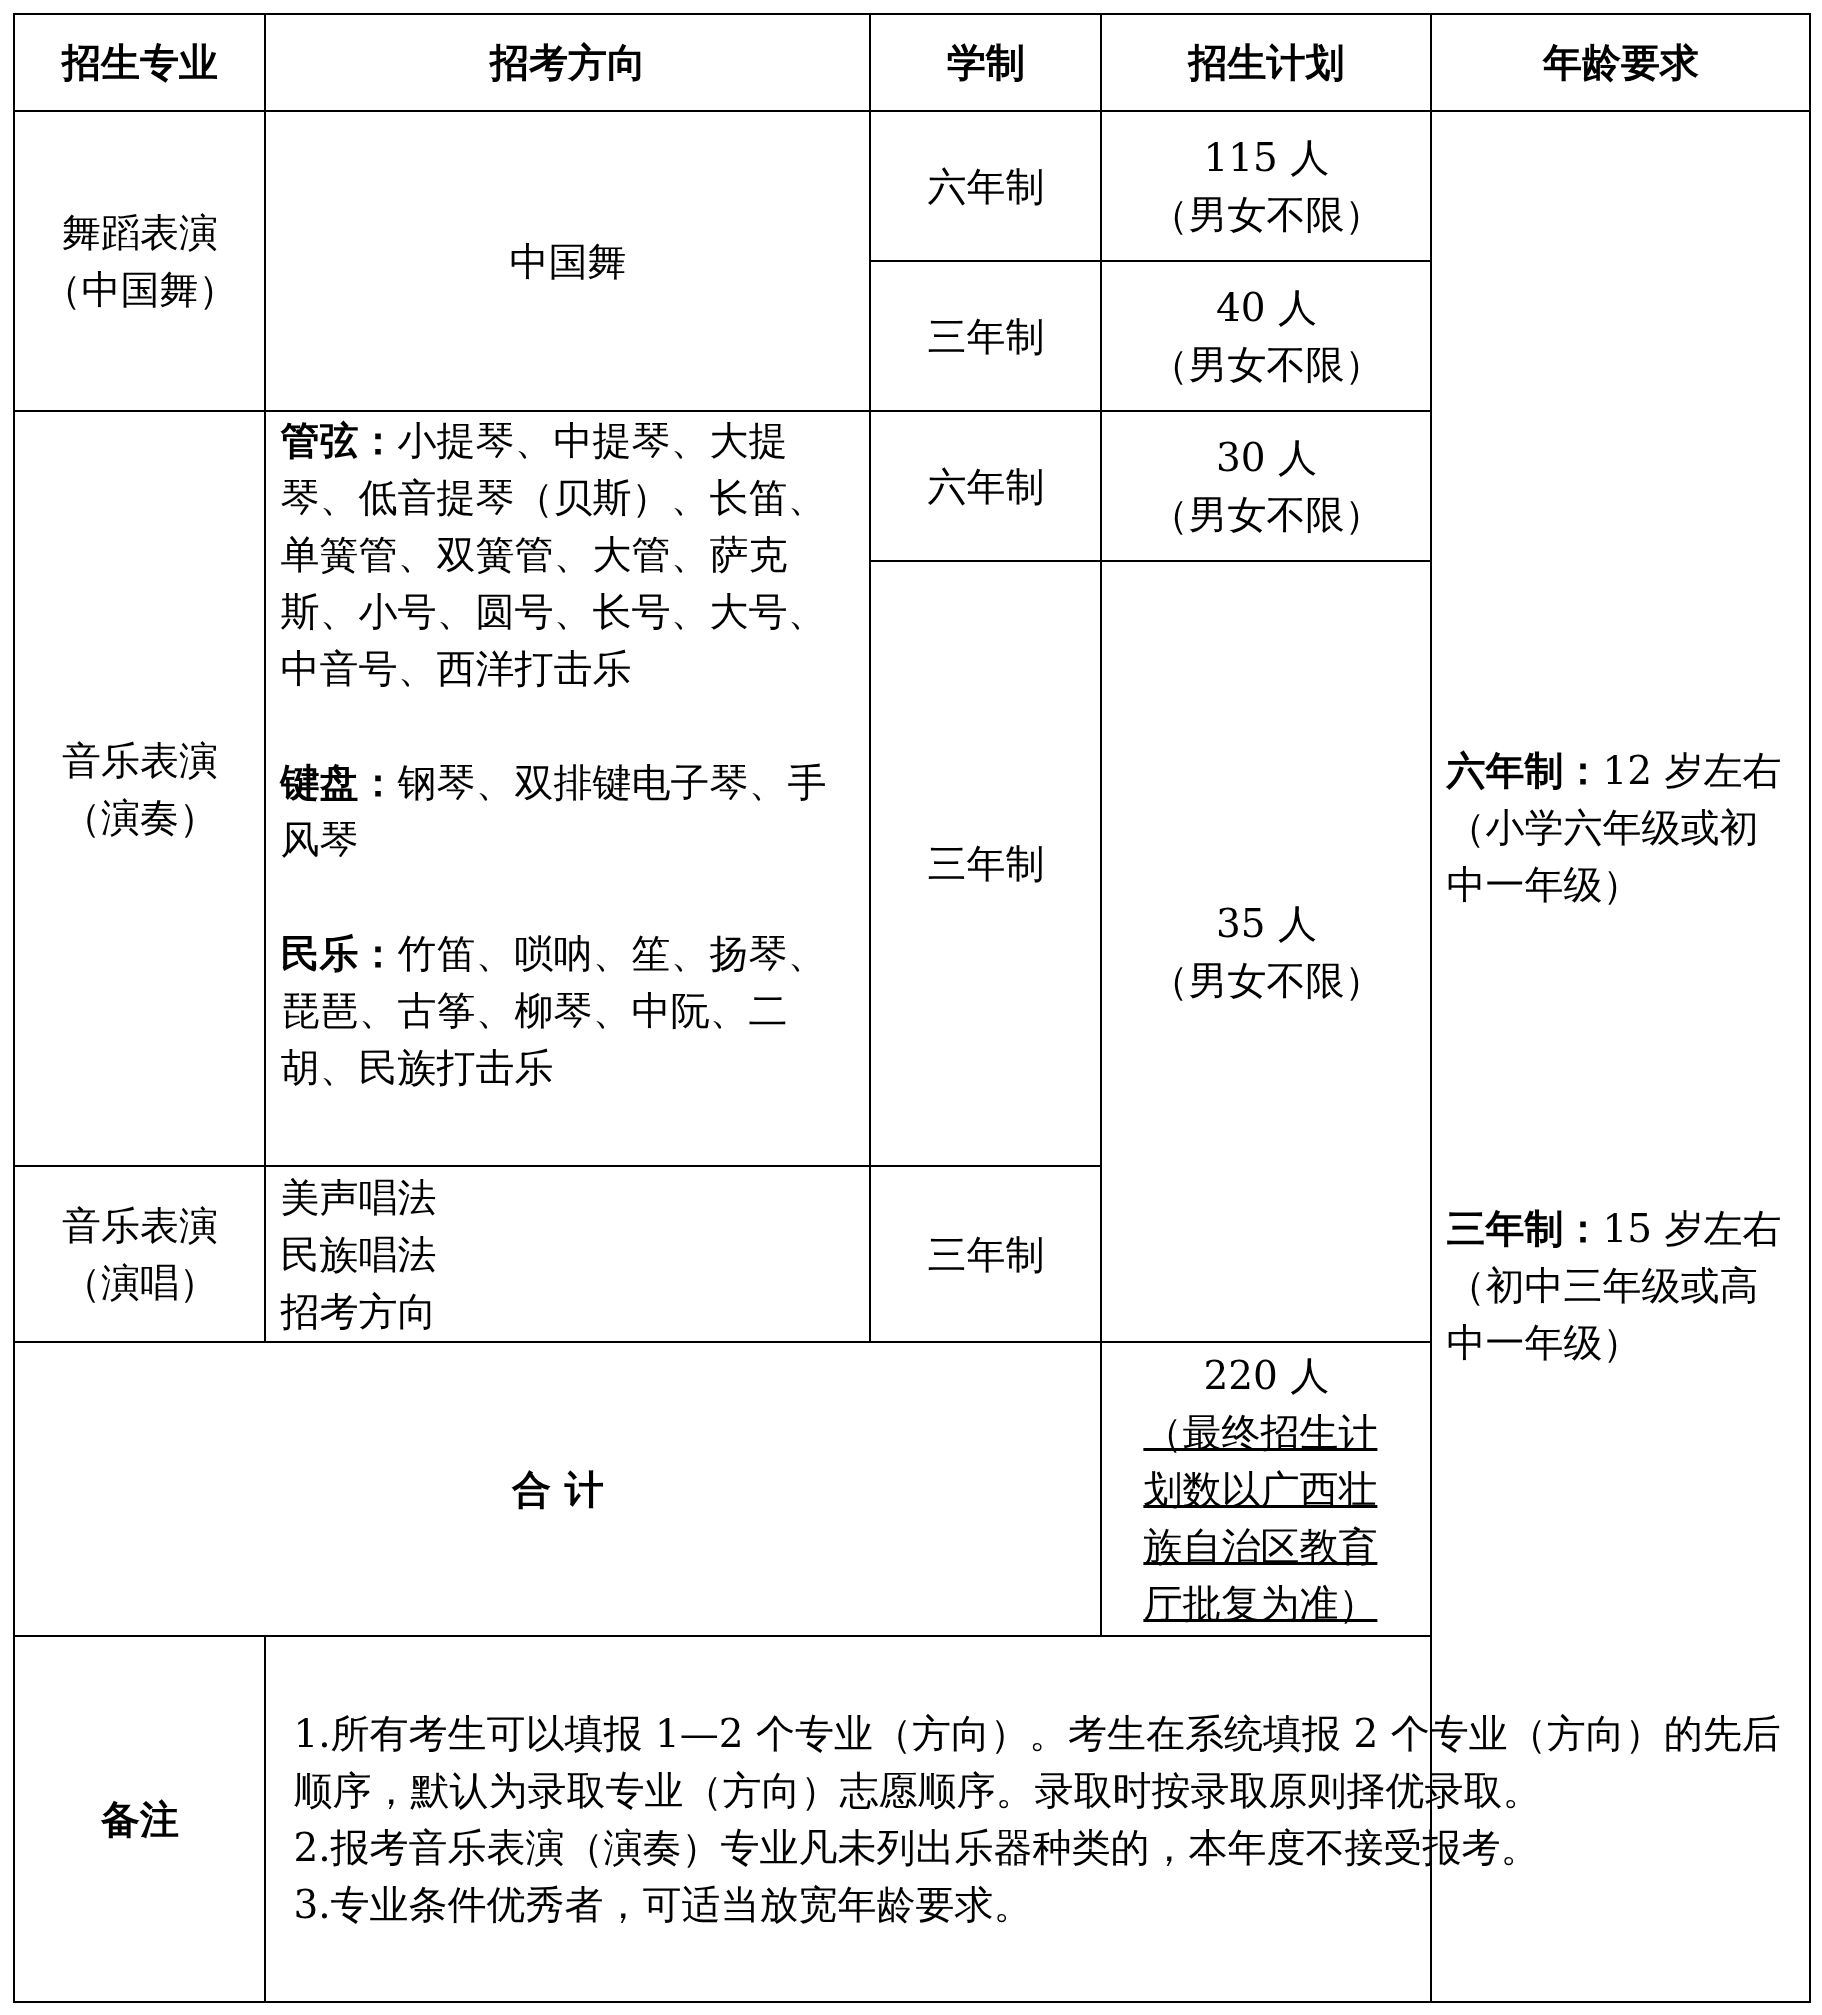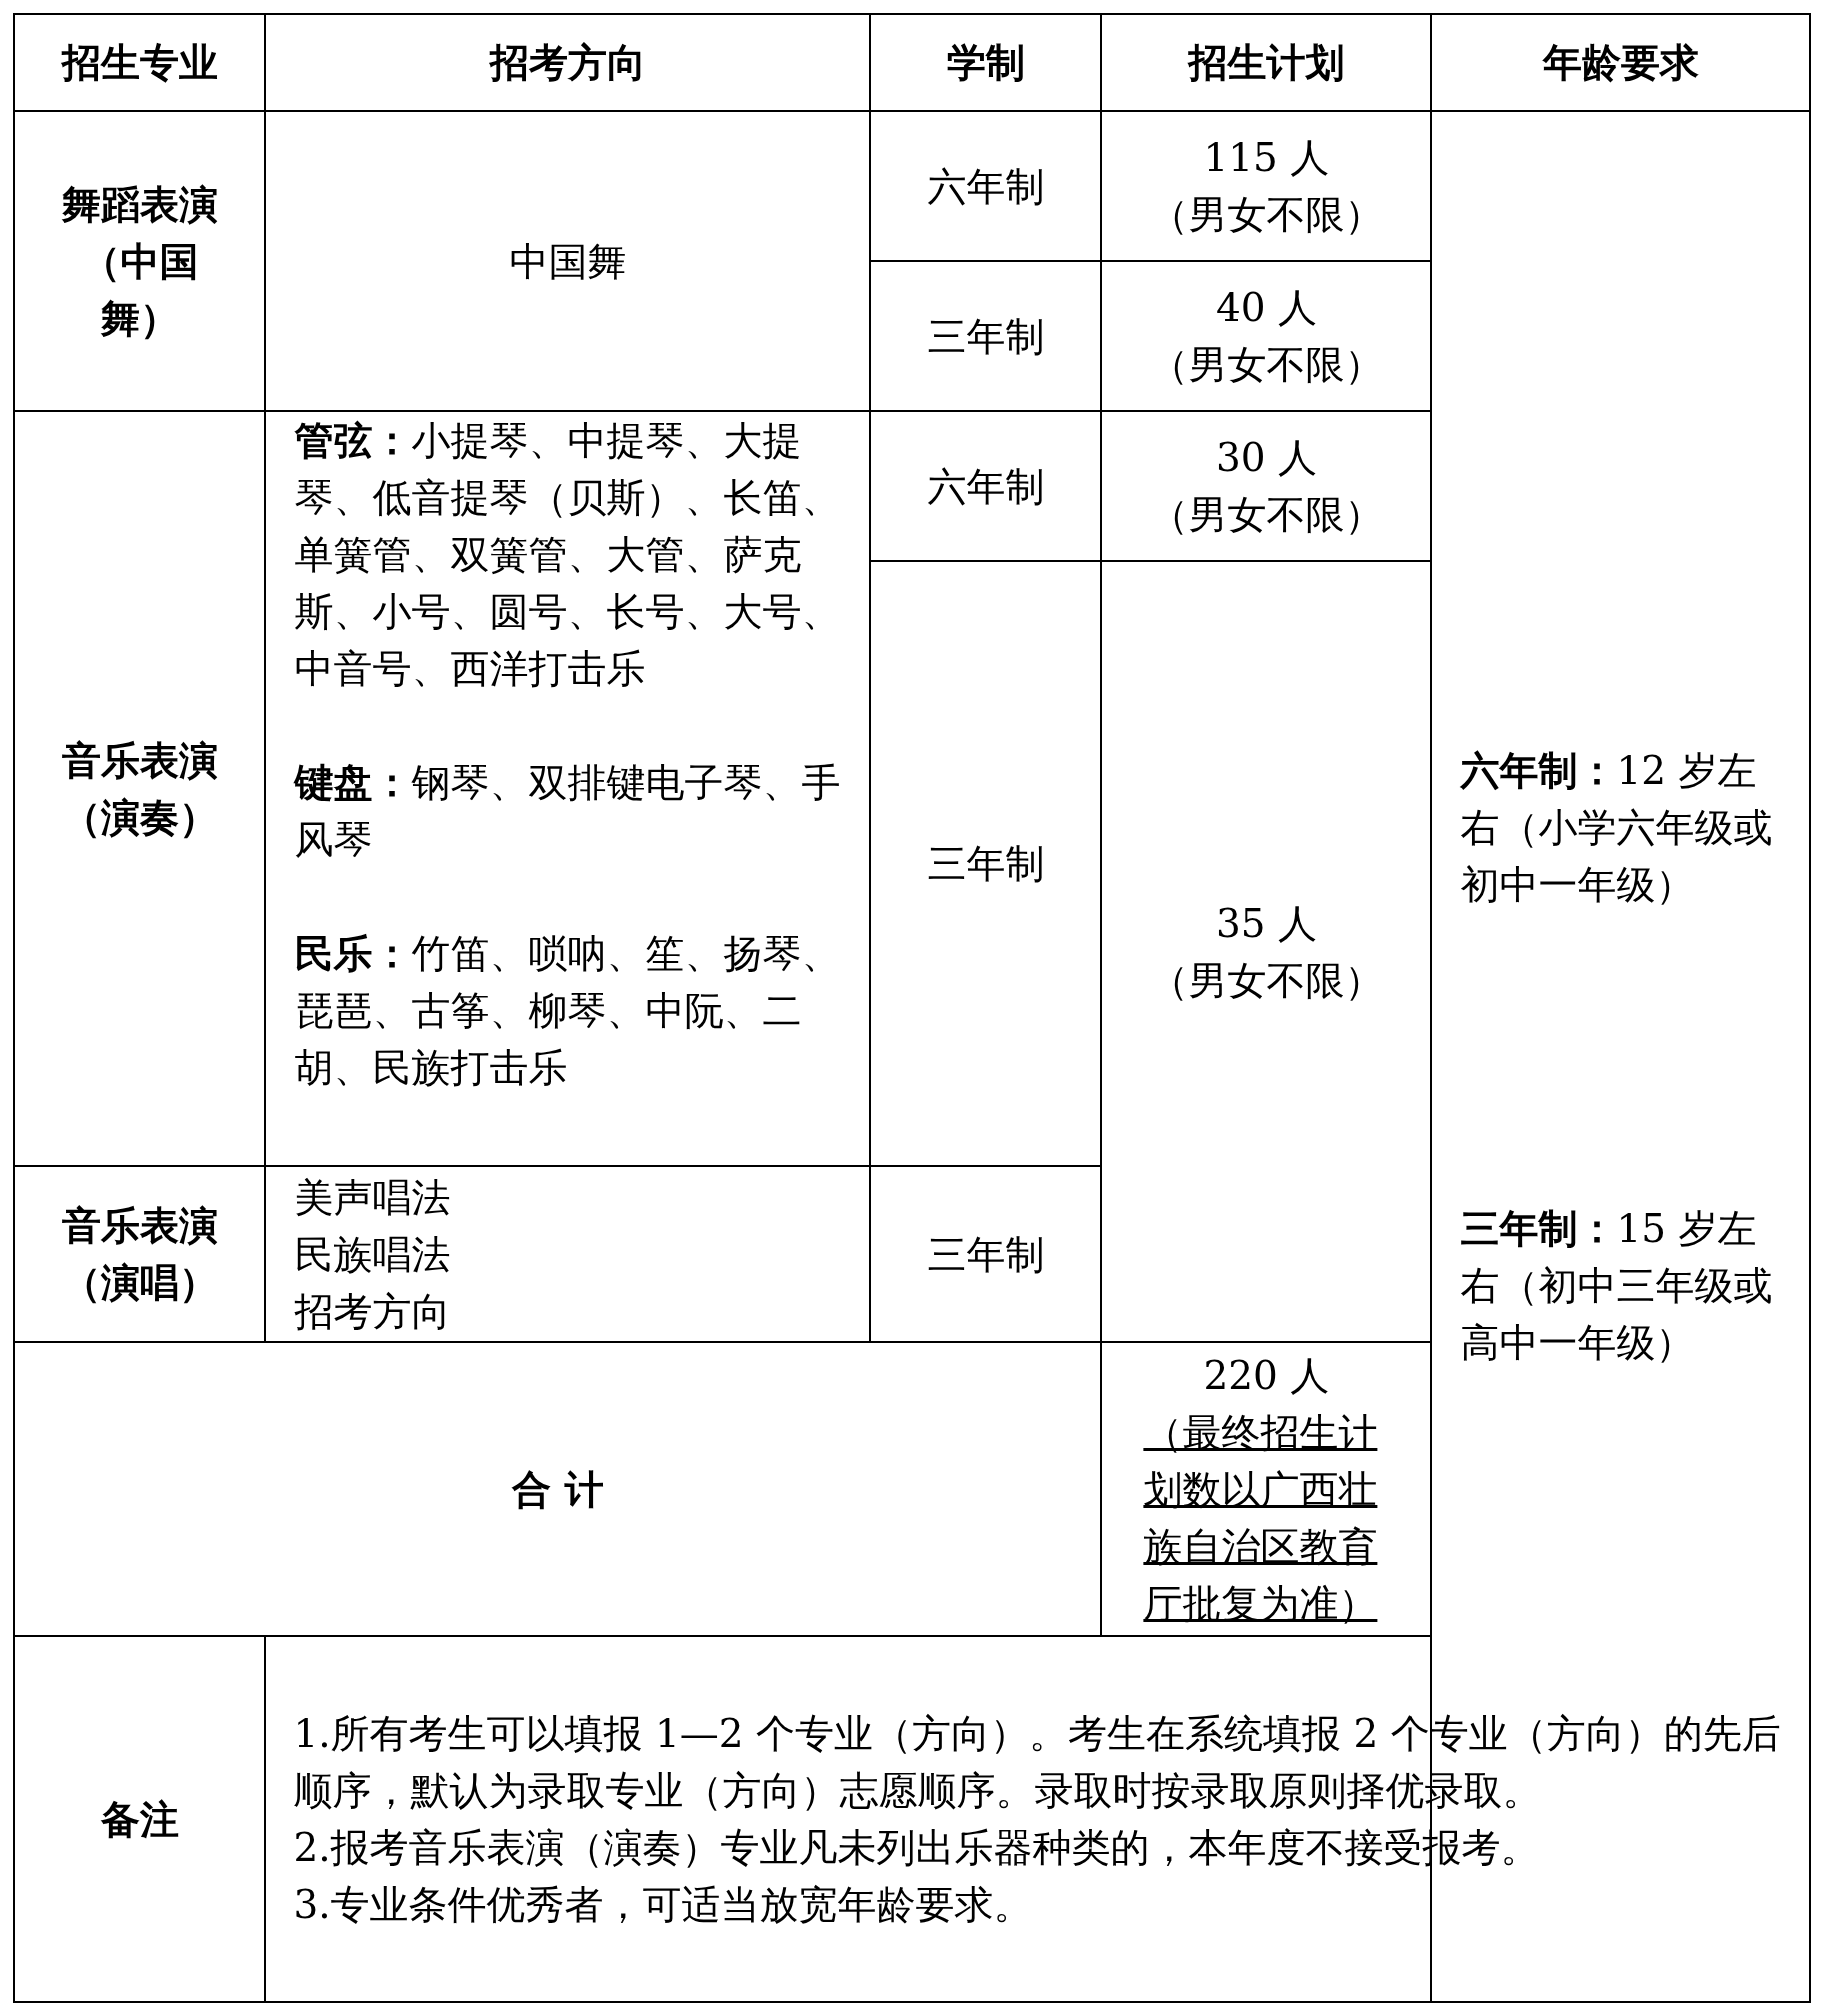--- a/index.html
+++ b/index.html
@@ -4,25 +4,25 @@
 <style>
   html, body { margin: 0; padding: 0; background: #ffffff; }
   body { width: 1823px; height: 2016px; position: relative; overflow: hidden;
          font-family: "DejaVu Serif", "Liberation Serif", serif; color: #000; }
   table.plan {
     position: absolute; left: 13.4px; top: 13.4px;
     border-collapse: collapse; table-layout: fixed;
     width: 1796px;
   }
   table.plan td {
-    border: 2.7px solid #000; padding: 0 28px; vertical-align: middle;
+    border: 2.7px solid #000; padding: 0 14px; vertical-align: middle;
     font-size: 39px; line-height: 57px; word-break: break-all;
   }
   .hdr { font-family: "DejaVu Sans", "Liberation Sans", sans-serif; font-weight: bold; text-align: center; }
-  .major { font-family: "DejaVu Sans", "Liberation Sans", sans-serif; font-weight: bold; text-align: center; }
+  .major { font-family: "DejaVu Sans", "Liberation Sans", sans-serif; font-weight: normal; text-align: center; }
   .center { text-align: center; }
   .bold { font-weight: bold; font-family: "DejaVu Sans", "Liberation Sans", sans-serif; }
   .dir-block { display: block; }
   .gap { display: block; height: 57px; }
   .age-block { display: block; }
   .age-gap { display: block; height: 287px; }
   .line { display: block; }
 </style>
 </head>
 <body>

